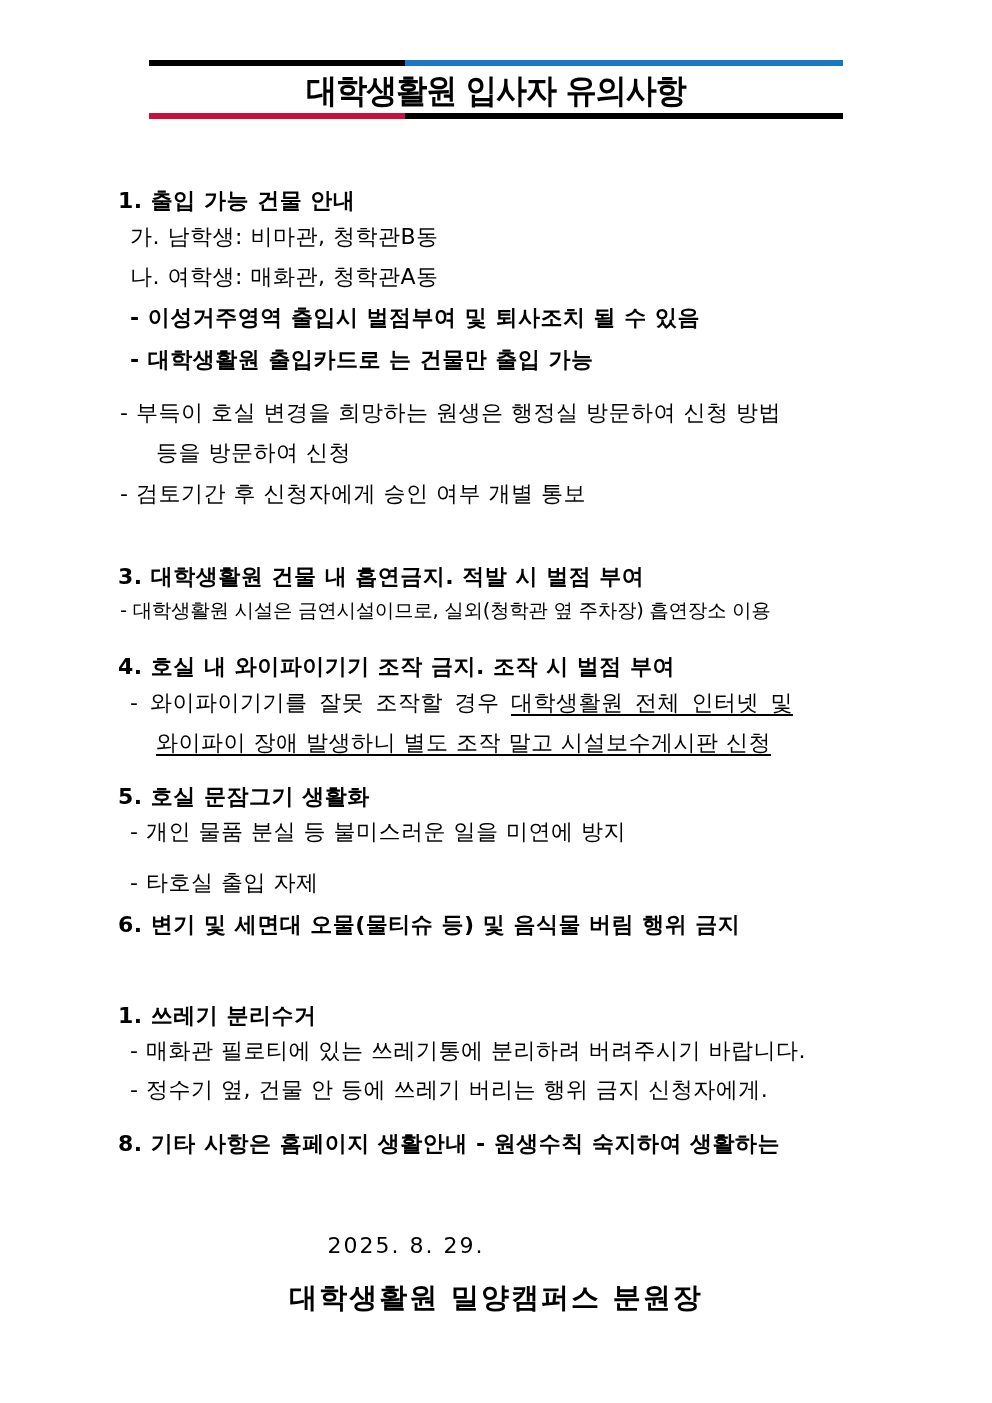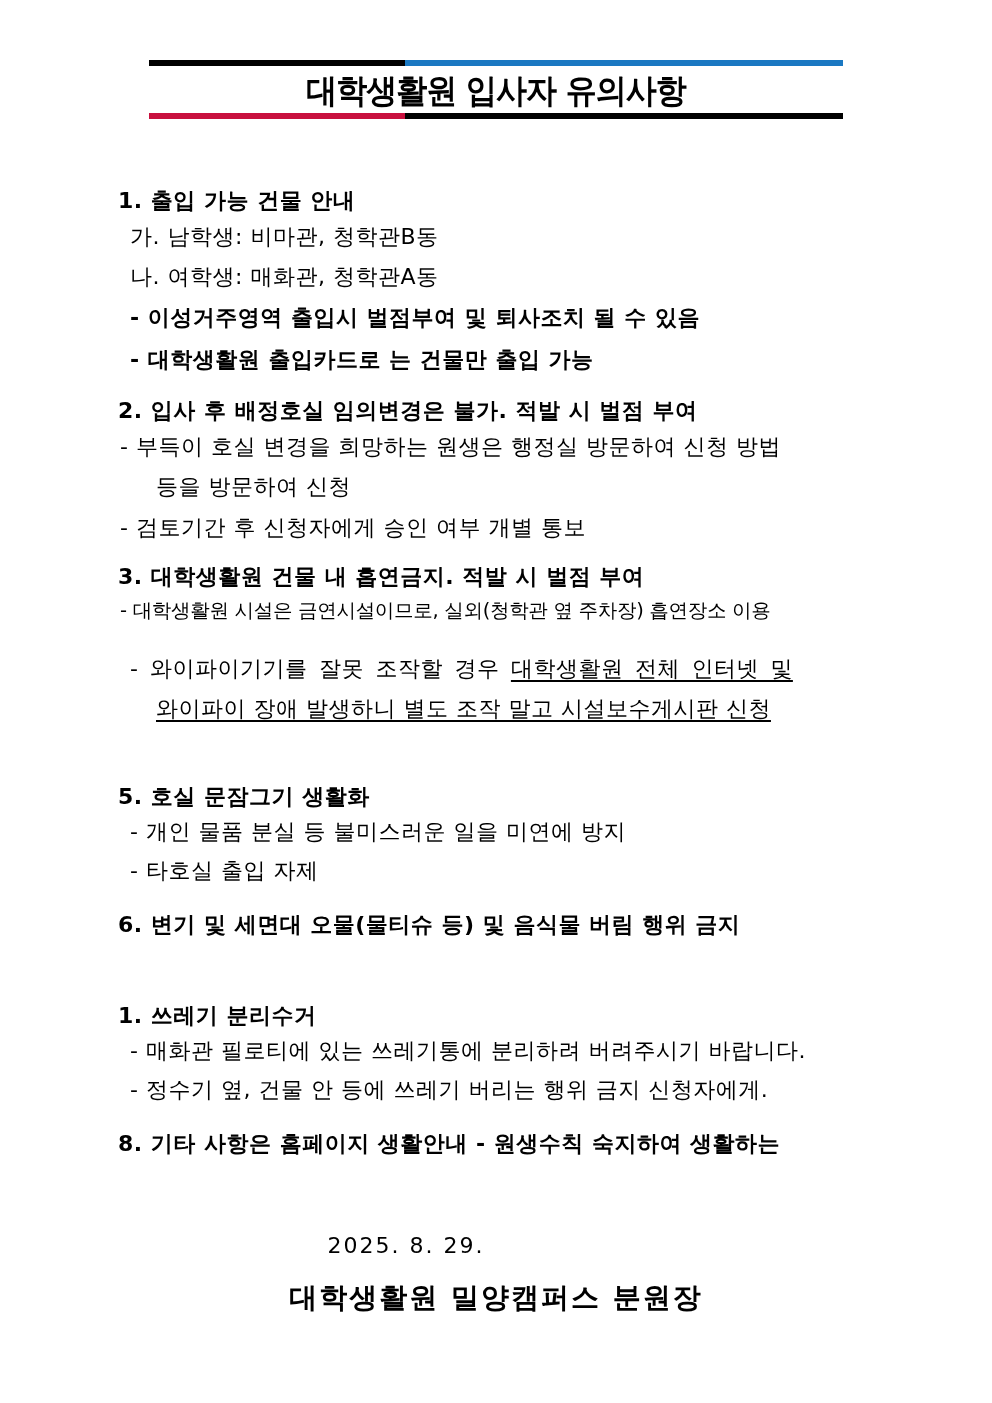--- a/index.html
+++ b/index.html
@@ -112,44 +112,44 @@
 
   <div class="sect" style="top:0px;">
     <div class="heading">1. 출입 가능 건물 안내</div>
     <div class="line sub" style="line-height:38px;">가. 남학생: 비마관, 청학관B동</div>
     <div class="line sub" style="line-height:42px;">나. 여학생: 매화관, 청학관A동</div>
     <div class="line dash bold" style="line-height:40px;">- 이성거주영역 출입시 벌점부여 및 퇴사조치 될 수 있음</div>
     <div class="line dash bold" style="line-height:44px;">- 대학생활원 출입카드로 는 건물만 출입 가능</div>
   </div>
 
   <div class="sect" style="top:210px;">
-    <div class="heading">2. 입사 후 배정호실 임의변경은 불가. 적발 시 벌점 부여</div>
     <div class="line" style="padding-left:2px; line-height:38px;">- 부득이 호실 변경을 희망하는 원생은 행정실 방문하여 신청 방법</div>
     <div class="line cont" style="line-height:42px;">등을 방문하여 신청</div>
     <div class="line" style="padding-left:2px; line-height:40px;">- 검토기간 후 신청자에게 승인 여부 개별 통보</div>
   </div>
 
   <div class="sect" style="top:376px;">
     <div class="heading">3. 대학생활원 건물 내 흡연금지. 적발 시 벌점 부여</div>
     <div class="line small" style="padding-left:2px;">- 대학생활원 시설은 금연시설이므로, 실외(청학관 옆 주차장) 흡연장소 이용</div>
   </div>
 
   <div class="sect" style="top:466px;">
+    <div class="heading">4. 호실 내 와이파이기기 조작 금지. 조작 시 벌점 부여</div>
     <div class="line dash" style="line-height:38px; word-spacing:4px;">
       <span>- 와이파이기기를 잘못 조작할 경우 </span><span class="underline">대학생활원 전체 인터넷 및</span>
     </div>
     <div class="line cont" style="line-height:42px;">
       <span class="underline">와이파이 장애 발생하니 별도 조작 말고 시설보수게시판 신청</span>
     </div>
   </div>
 
   <div class="sect" style="top:596px;">
     <div class="heading">5. 호실 문잠그기 생활화</div>
     <div class="line dash" style="line-height:36px;">- 개인 물품 분실 등 불미스러운 일을 미연에 방지</div>
-    <div class="line dash" style="line-height:42px;">- 타호실 출입 자제</div>
+    <div class="line dash" style="line-height:42px;margin-top:12px;">- 타호실 출입 자제</div>
   </div>
 
   <div class="sect" style="top:724px;">
     <div class="heading">6. 변기 및 세면대 오물(물티슈 등) 및 음식물 버림 행위 금지</div>
   </div>
 
   <div class="sect" style="top:815px;">
     <div class="heading">1. 쓰레기 분리수거</div>
     <div class="line dash" style="line-height:36px;">- 매화관 필로티에 있는 쓰레기통에 분리하려 버려주시기 바랍니다.</div>
     <div class="line dash" style="line-height:42px;">- 정수기 옆, 건물 안 등에 쓰레기 버리는 행위 금지 신청자에게.</div>

